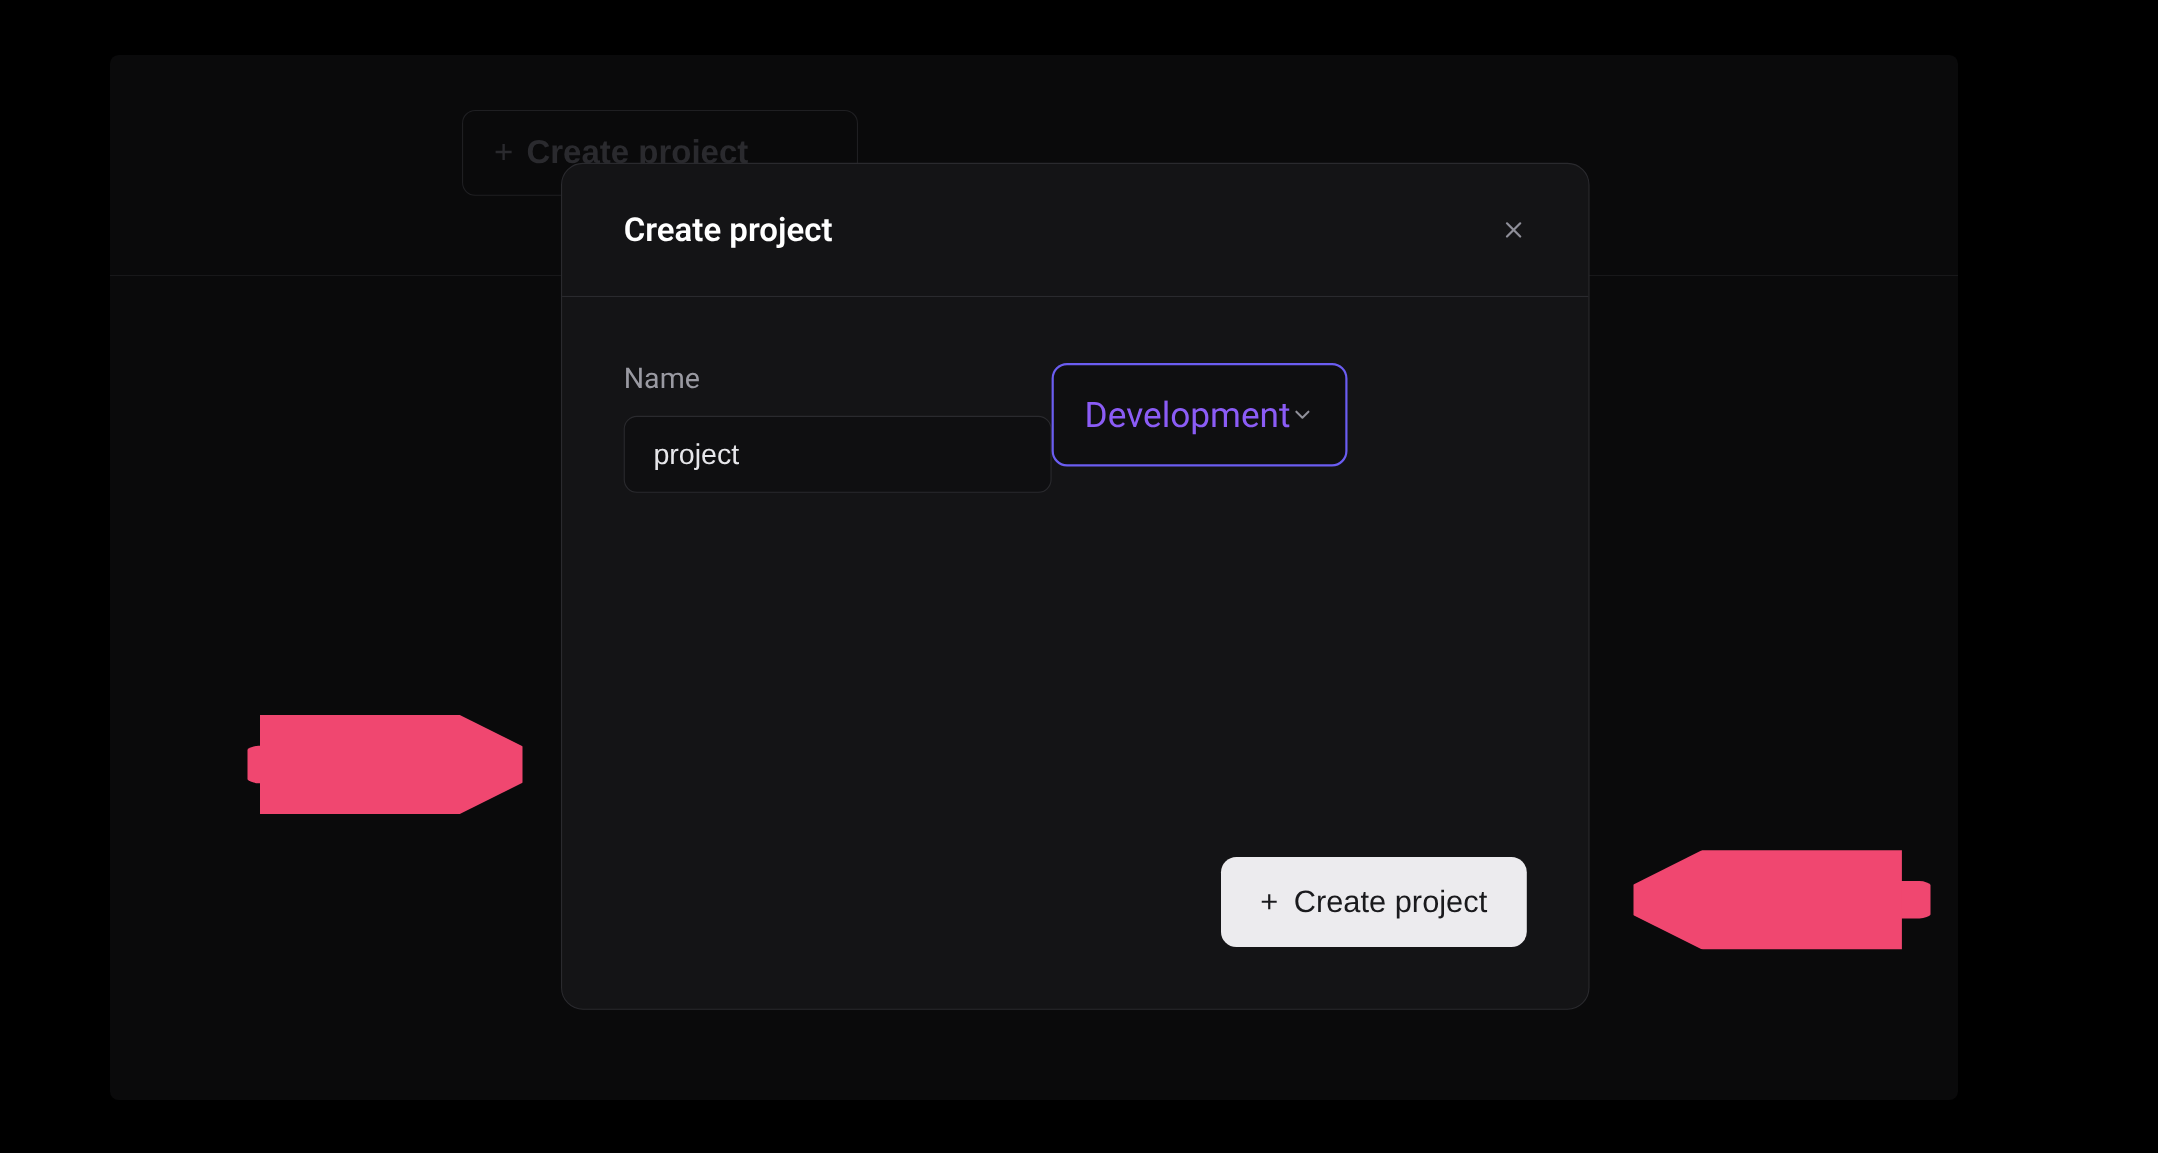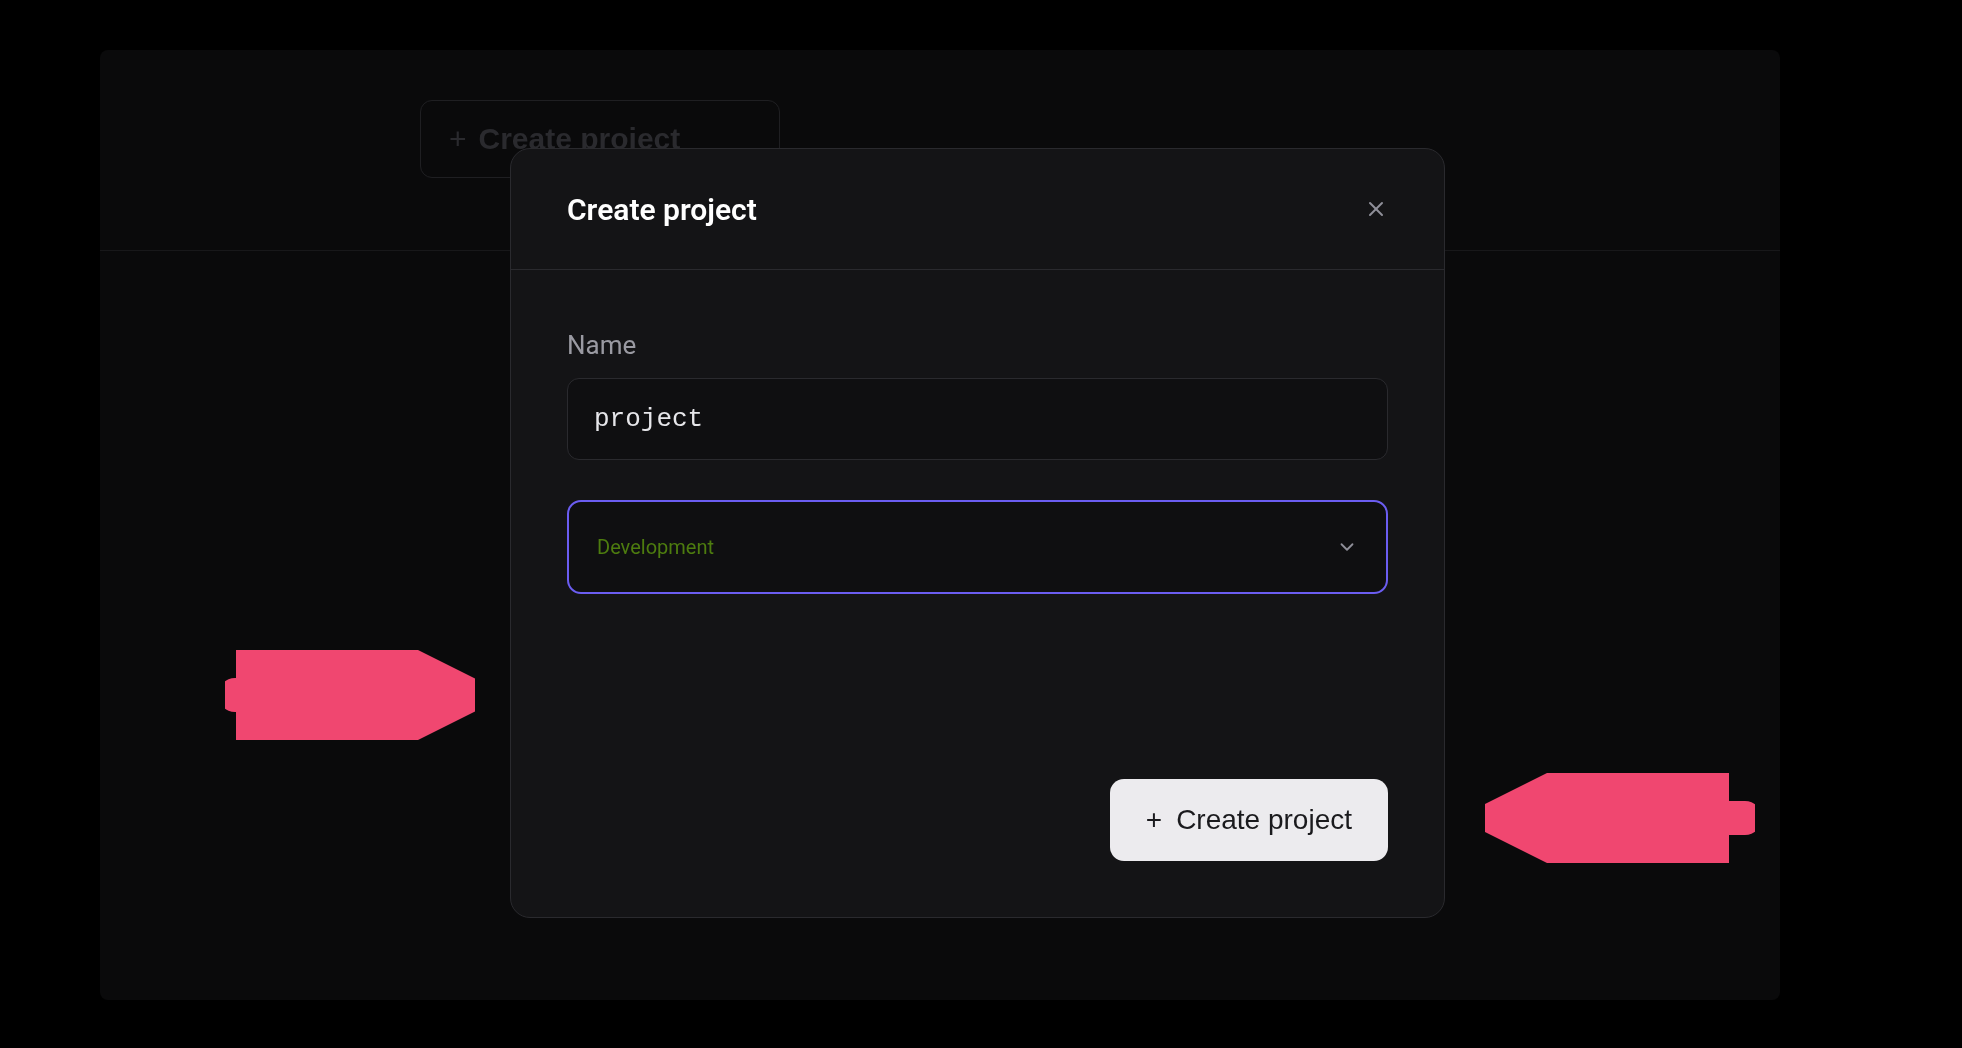--- a/index.html
+++ b/index.html
@@ -97,21 +97,21 @@
       display: flex;
       align-items: center;
       justify-content: center;
       font-size: 24px;
     }
 
     .modal-body {
       padding: 60px 56px 40px 56px;
       flex: 1;
       display: flex;
-      flex-direction: column;
+      flex-direction: row;
     }
 
     .form-group {
       margin-bottom: 40px;
     }
 
     .label {
       color: #9a9aa2;
       font-size: 26px;
       font-weight: 400;
@@ -131,47 +131,46 @@
       font-weight: 700;
       font-style: italic;
       display: inline-flex;
       align-items: center;
       justify-content: center;
       font-family: Georgia, serif;
     }
 
     .text-input {
       width: 100%;
-      height: 82px;
+      height: 70px;
       background: #0f0f11;
       border: 1px solid #2a2a2e;
       border-radius: 12px;
       color: #e6e6ea;
       font-size: 26px;
       padding: 0 26px;
       outline: none;
-      font-family: Liberation Mono, monospace;
     }
 
     .select-wrap {
       position: relative;
       width: 100%;
       height: 94px;
       background: #0f0f11;
       border: 2px solid #6b5df1;
       border-radius: 14px;
       display: flex;
       align-items: center;
       padding: 0 28px;
       cursor: pointer;
     }
 
     .select-value {
-      color: #4d7c0f;
-      font-size: 20px;
+      color: #8b5cf6;
+      font-size: 32px;
       flex: 1;
     }
 
     .chevron {
       color: #8f8f99;
     }
 
     .modal-footer {
       padding: 0 56px 56px 56px;
       display: flex;

